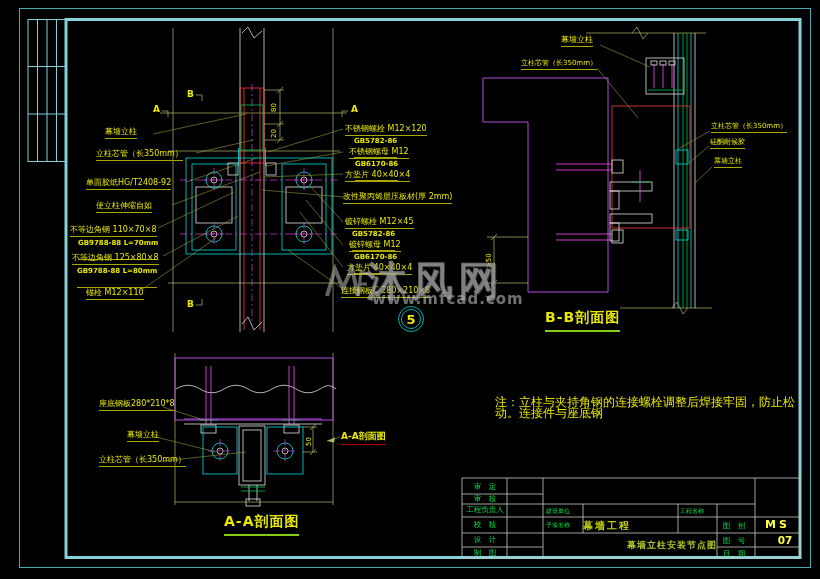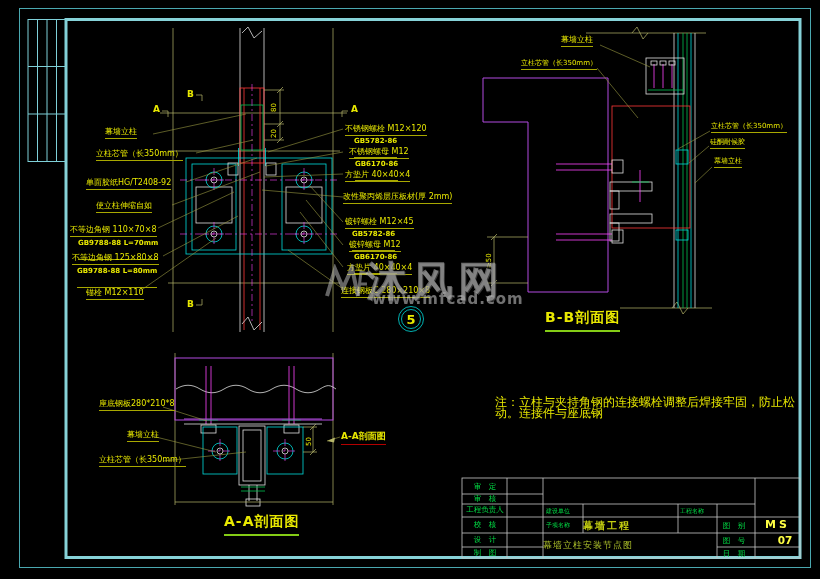--- a/index.html
+++ b/index.html
@@ -33,22 +33,22 @@
        border-bottom:1.5px solid #b40000;padding-bottom:1px;}
   .note{position:absolute;z-index:3;left:495px;top:397px;width:300px;color:#e8e800;
         font-size:12px;line-height:10.6px;}
   .num5{position:absolute;z-index:3;left:403px;top:312px;width:16px;text-align:center;
         color:#e8e800;font-size:13px;font-weight:bold;}
   .tbl{position:absolute;z-index:3;color:#00dd44;font-size:7.5px;width:42px;text-align:center;white-space:nowrap;}
   .tsm{position:absolute;z-index:3;color:#00dd44;font-size:6px;white-space:nowrap;}
   .tval{position:absolute;z-index:3;color:#ffff44;font-weight:bold;text-align:center;white-space:nowrap;}
   .tproj{position:absolute;z-index:3;left:583px;top:519px;width:95px;text-align:left;
          color:#c2cc10;font-size:10px;font-weight:bold;letter-spacing:2px;}
-  .tdraw{position:absolute;z-index:3;left:543px;top:539px;width:174px;text-align:left;
-         color:#aec22a;font-size:9px;letter-spacing:1px;}
+  .tdraw{position:absolute;z-index:3;left:543px;top:539px;width:174px;text-align:right;
+         color:#aec22a;font-size:9px;letter-spacing:1px;font-weight:bold;}
   .wm{position:absolute;z-index:5;pointer-events:none;}
   .wmBrand{left:366px;top:254px;font-size:41px;font-weight:bold;letter-spacing:5px;
            color:rgba(205,205,205,.5);text-shadow:1px 1px 0 rgba(90,90,90,.6);}
   .wmUrl{left:372px;top:290px;font-size:15px;font-weight:bold;letter-spacing:1px;
          color:rgba(205,205,205,.55);}
 </style>
 </head>
 <body>
 
 <div class="page">

